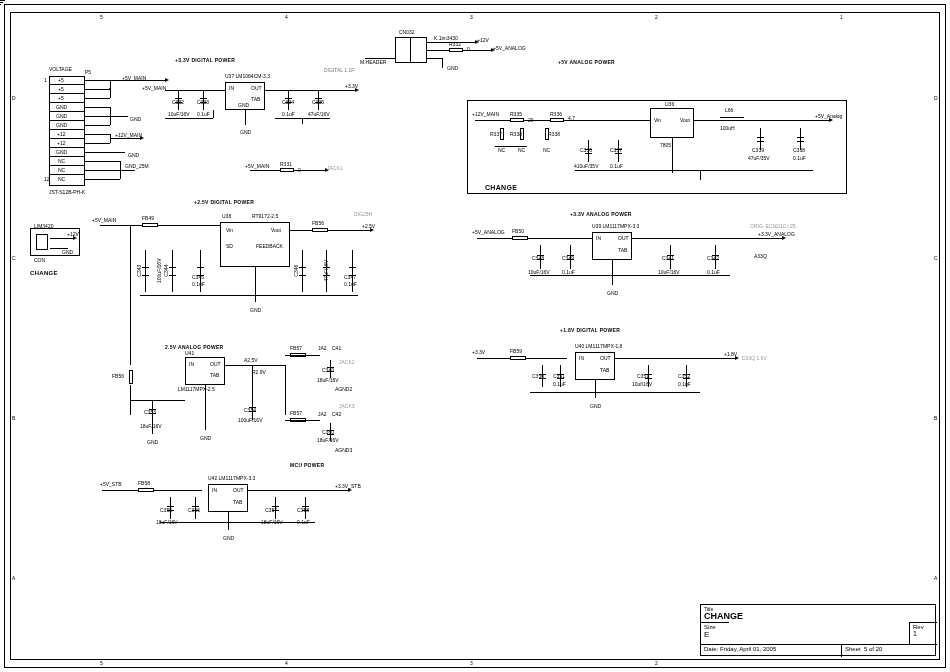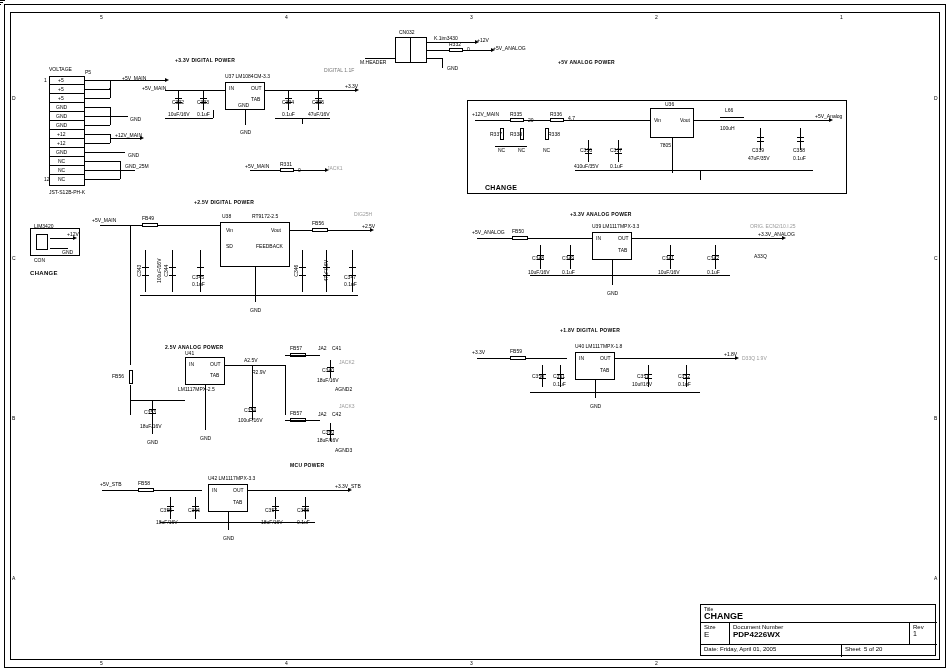--- a/index.html
+++ b/index.html
@@ -483,24 +483,20 @@
 
   <div class="tb" style="left:700px;top:604px;width:236px;height:52px">
     <div class="tb-cell" style="left:0;top:0;width:236px;height:17px;border:none;font-size:5px">
       <span>Title</span>
       <div style="font-size:9px;font-weight:bold;margin-top:-1px">CHANGE</div>
     </div>
     <div class="tb-cell" style="left:0;top:17px;width:28px;height:22px;border-left:none">
       <span>Size</span>
       <div style="font-size:8px">E</div>
     </div>
-    <div class="tb-cell" style="left:28px;top:17px;width:180px;height:22px">
-      <span>Document Number</span>
-      <div style="font-size:8px;font-weight:bold">PDP4226WX</div>
-    </div>
     <div class="tb-cell" style="left:208px;top:17px;width:28px;height:22px">
       <span>Rev</span>
       <div style="font-size:7px">1</div>
     </div>
     <div class="tb-cell" style="left:0;top:39px;width:140px;height:13px;border-left:none">
       <span>Date:</span>
       <span>Friday, April 01, 2005</span>
     </div>
     <div class="tb-cell" style="left:140px;top:39px;width:96px;height:13px">
       <span>Sheet</span>&nbsp;

